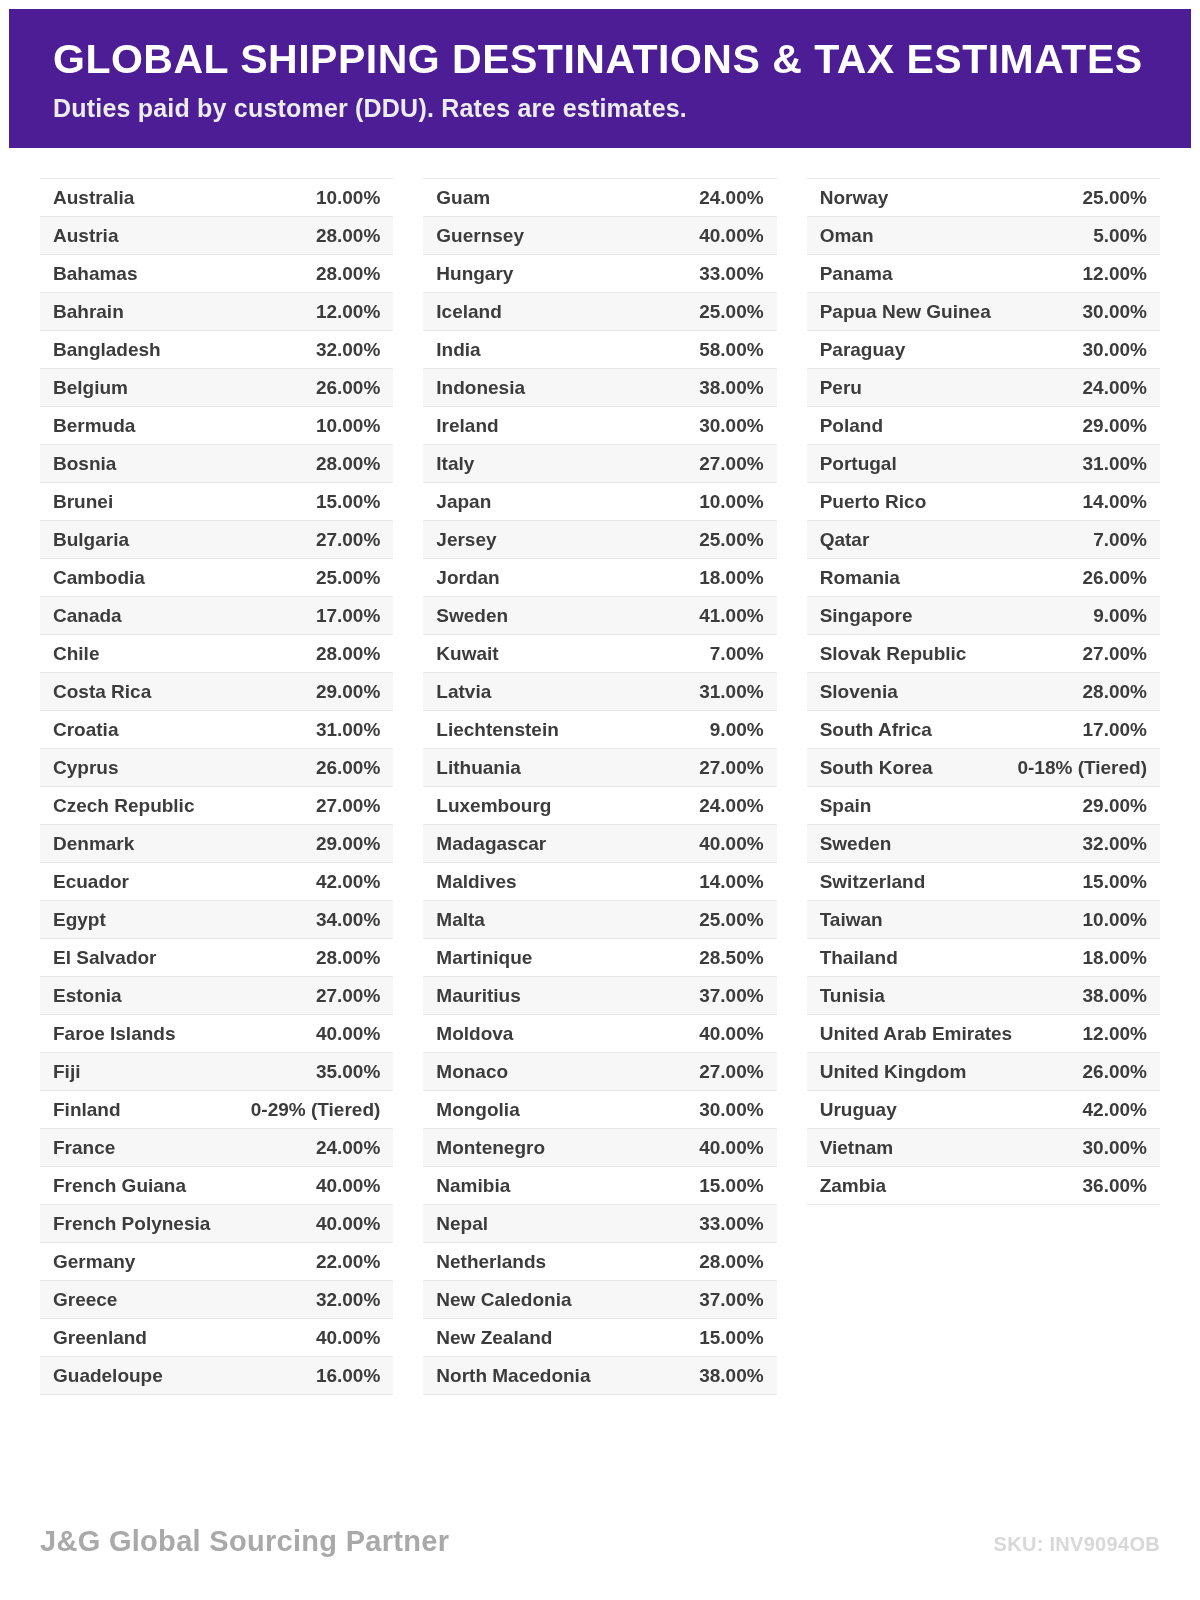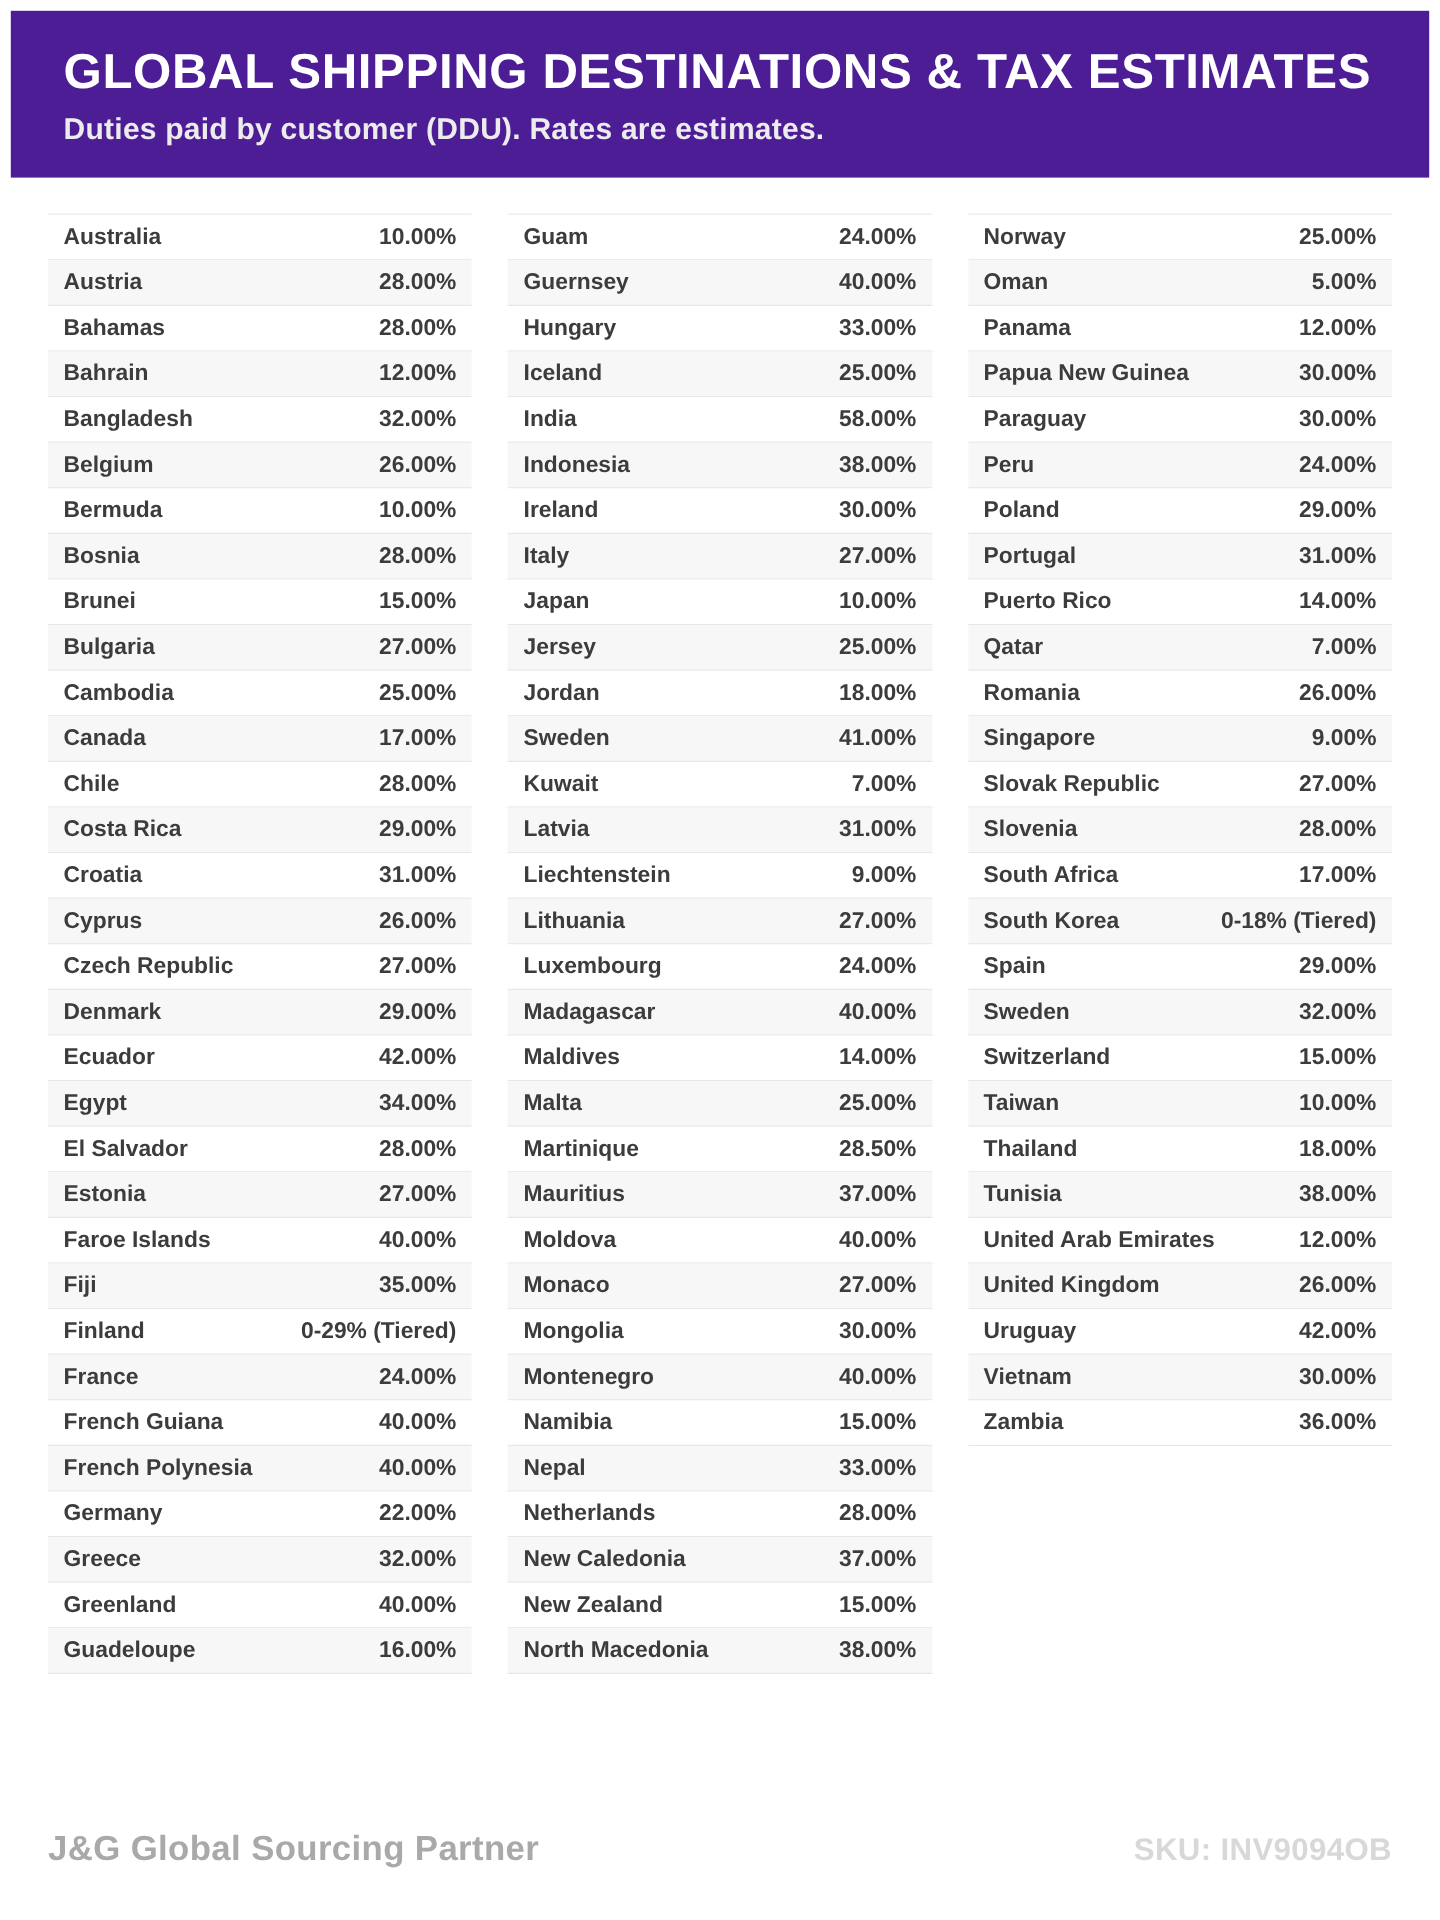--- a/index.html
+++ b/index.html
@@ -70,21 +70,21 @@
     justify-content: space-between;
     align-items: baseline;
   }
   .brand {
     font-size: 29px;
     font-weight: bold;
     color: #a9a9a9;
     letter-spacing: 0.3px;
   }
   .sku {
-    font-size: 26px;
+    font-size: 20px;
     font-weight: bold;
     color: #d8d8d8;
     letter-spacing: 0.3px;
   }
 </style>
 </head>
 <body>
 
 <header class="header">
   <h1 class="title">GLOBAL SHIPPING DESTINATIONS &amp; TAX ESTIMATES</h1>

